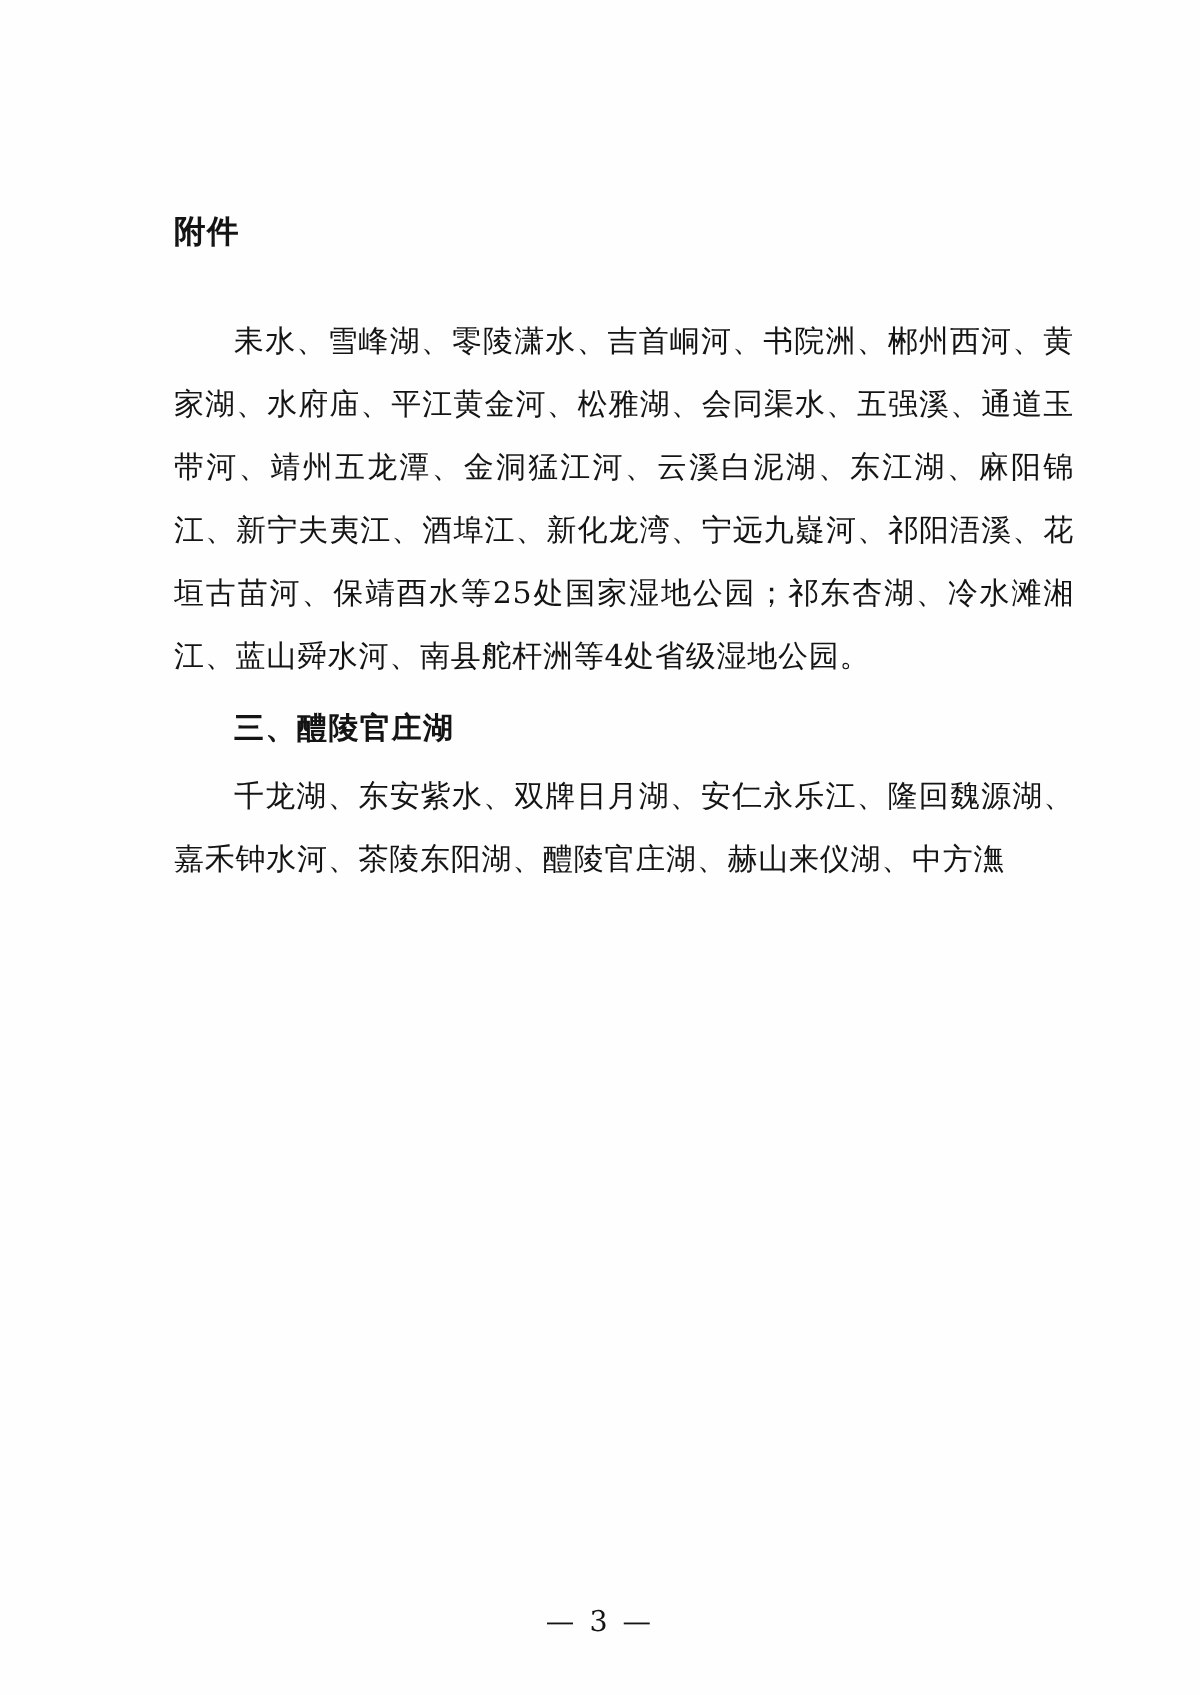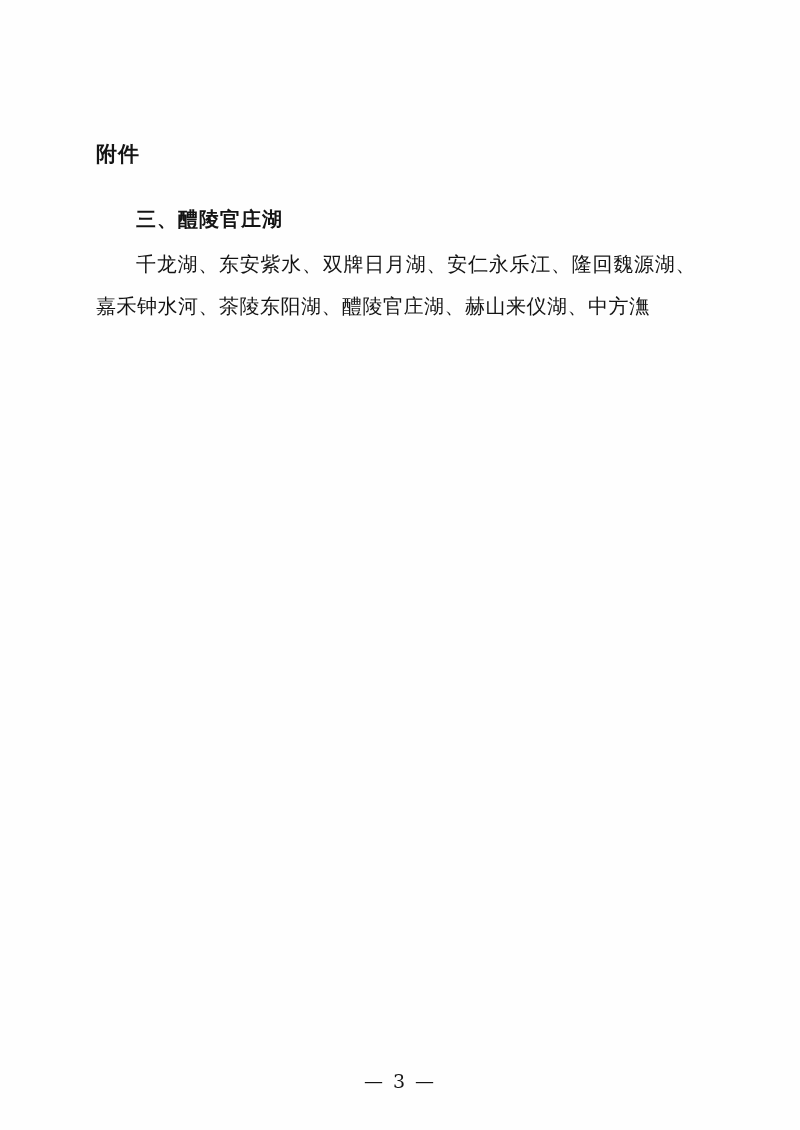--- a/index.html
+++ b/index.html
@@ -17,21 +17,21 @@
   }
   .page {
     position: absolute;
     left: 0; top: 0;
     width: 800px;
     height: 1130px;
     background: #fefefe;
   }
   .content {
     position: absolute;
-    left: 96px;
+    left: 116px;
     top: 140px;
     width: 600px;
   }
   .attachment-label {
     font-size: 21px;
     font-weight: bold;
     letter-spacing: 1px;
     color: #141414;
     margin: 0 0 38px 0;
     font-family: "DejaVu Sans", "Liberation Sans", sans-serif;
@@ -82,20 +82,21 @@
 </head>
 <body>
 
 <div class="page">
   <div class="content">
 
     <div class="attachment-label">附件</div>
 
 
 
+    <div class="para">耒水、雪峰湖、零陵潇水、吉首峒河、书院洲、郴州西河、黄家湖、水府庙、平江黄金河、松雅湖、会同渠水、五强溪、通道玉带河、靖州五龙潭、金洞猛江河、云溪白泥湖、东江湖、麻阳锦江、新宁夫夷江、酒埠江、新化龙湾、宁远九嶷河、祁阳浯溪、花垣古苗河、保靖酉水等25处国家湿地公园；祁东杏湖、冷水滩湘江、蓝山舜水河、南县舵杆洲等4处省级湿地公园。</div>
 
     <div class="section-heading">三、醴陵官庄湖</div>
     <div class="para">千龙湖、东安紫水、双牌日月湖、安仁永乐江、隆回魏源湖、嘉禾钟水河、茶陵东阳湖、醴陵官庄湖、赫山来仪湖、中方潕</div>
 
   </div>
 
   <div class="page-number">— 3 —</div>
 </div>
 
 </body></html>

